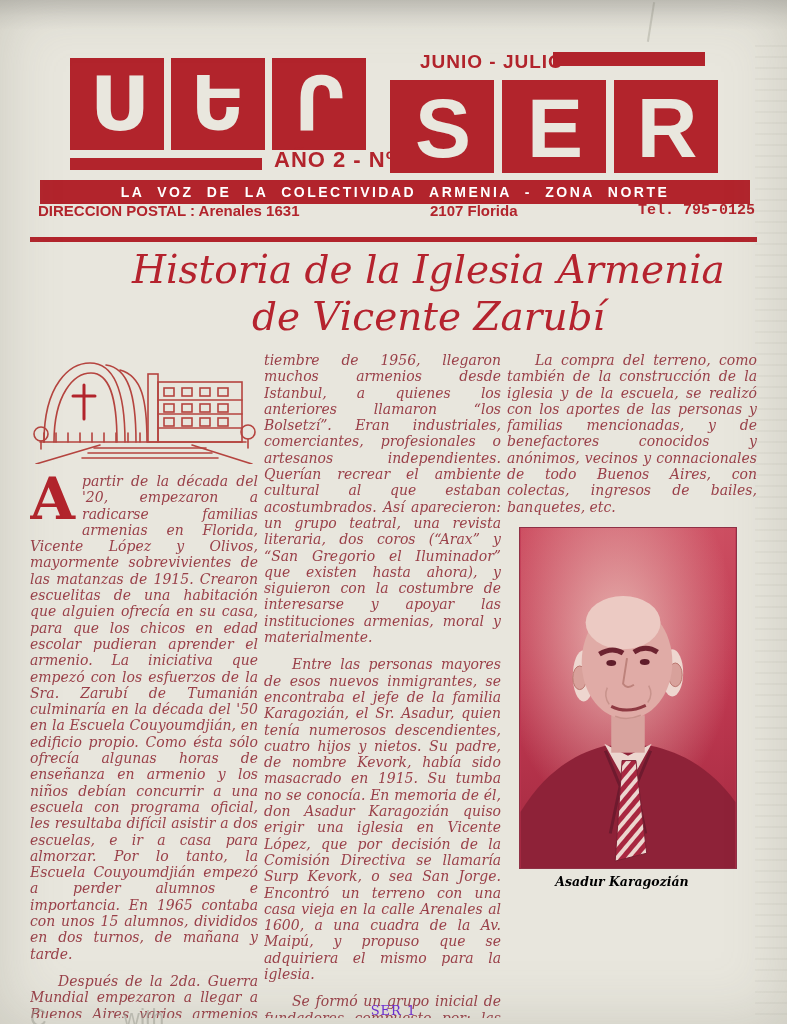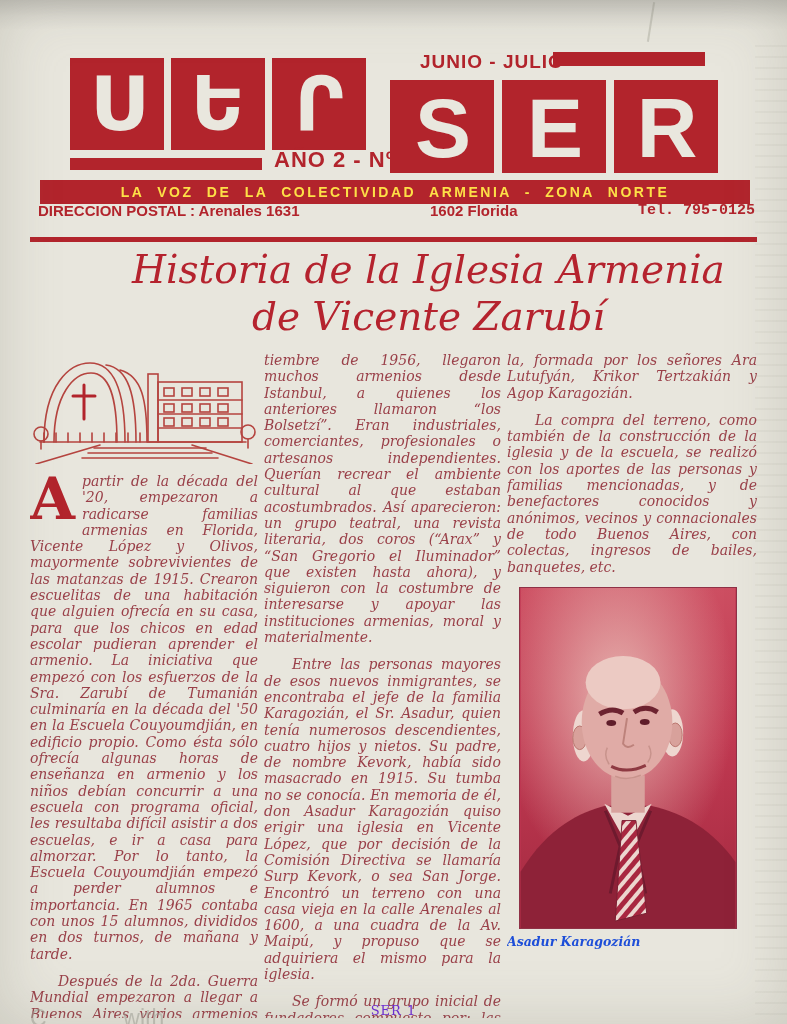--- a/index.html
+++ b/index.html
@@ -25,21 +25,21 @@
     color:#e9e7de;text-align:center;
     font:bold 84px/96px "Liberation Sans", sans-serif;letter-spacing:-2px;}
   .bar{position:absolute;background:#b2242c;}
   .bar-under-left{left:70px;top:158px;width:192px;height:12px;}
   .bar-top-right{left:553px;top:52px;width:152px;height:14px;}
   .issue-months{position:absolute;left:420px;top:51px;color:#b2242c;
     font:bold 19px/22px "Liberation Sans", sans-serif;letter-spacing:1px;}
   .issue-number{position:absolute;left:274px;top:148px;color:#b2242c;
     font:bold 22px/24px "Liberation Sans", sans-serif;letter-spacing:1px;}
   .band{position:absolute;left:40px;top:180px;width:710px;height:24px;background:#b2242c;
-    color:#fde047;text-align:center;font:bold 14px/24px "Liberation Sans", sans-serif;
+    color:#ffffff;text-align:center;font:bold 14px/24px "Liberation Sans", sans-serif;
     letter-spacing:2.5px;word-spacing:7px;}
   .postal-row{position:absolute;left:30px;top:199px;width:727px;height:24px;color:#b2242c;
     font:bold 15px/24px "Liberation Sans", sans-serif;}
   .postal-row .p-left{position:absolute;left:8px;}
   .postal-row .p-mid{position:absolute;left:400px;}
   .postal-row .p-right{position:absolute;right:2px;font-family:Liberation Mono, monospace;}
   .rule{position:absolute;left:30px;top:237px;width:727px;height:5px;background:#b2242c;}
 
   
   .headline{position:absolute;left:0;top:246px;width:787px;text-align:center;
@@ -53,21 +53,21 @@
     color:#9a4049;font:italic 14px/16.3px "DejaVu Serif", serif;}
   .col p.noindent{text-indent:0;}
   .dropcap{float:left;font:bold 58px/47px "DejaVu Serif", serif;font-style:normal;
     color:#b2242c;margin:3px 7px 0 0;}
   .church{display:block;width:228px;height:112px;margin:0 0 9px 0;}
 
   
   .photo-frame{width:216px;height:340px;margin:12px 0 5px 12px;
     border:1px solid #8f3146;background:#bf3350;box-sizing:content-box;}
   .photo-frame svg{display:block;width:216px;height:340px;}
-  .photo-caption{width:230px;text-align:left;color:#1d4ed8;
+  .photo-caption{width:230px;text-align:center;color:#000000;
     font:italic bold 12.5px/15px "DejaVu Serif", serif;margin-top:4px;}
 
   
   .footer-label{position:absolute;left:0;top:1004px;width:787px;text-align:center;
     color:#6d28d9;font:13px/14px "DejaVu Serif", serif;letter-spacing:1px;}
   .marginalia{position:absolute;left:30px;top:1005px;color:#a3a399;opacity:.55;
     font:23px/26px "Liberation Sans", sans-serif;white-space:pre;}
 </style>
 </head>
 <body>
@@ -100,21 +100,21 @@
     <span>E</span>
   </div>
   <div class="ser-block" style="left:614px">
     <span>R</span>
   </div>
 
   <div class="band">LA VOZ DE LA COLECTIVIDAD ARMENIA - ZONA NORTE</div>
 
   <div class="postal-row">
     <span class="p-left">DIRECCION POSTAL : Arenales 1631</span>
-    <span class="p-mid">1602 Florida</span>
+    <span class="p-mid">2107 Florida</span>
     <span class="p-right">Tel. 795-0125</span>
   </div>
   <div class="rule"></div>
 
   <div class="headline">
     <div>Historia de la Iglesia Armenia</div>
     <div>de Vicente Zarubí</div>
   </div>
 
   <div class="content">
@@ -165,21 +165,20 @@
       <p>Después de la 2da. Guerra Mundial empezaron a llegar a Buenos Aires varios armenios desde Europa, y después de las discriminaciones a los no-turcos étnicos durante los años '40 - trabajos forzados en el interior, extremadamente altos impuestos etc.- y los acontecimientos trágicos del 6 de sep-</p>
     </div>
 
     <div class="col">
       <p class="noindent">tiembre de 1956, llegaron muchos armenios desde Istanbul, a quienes los anteriores llamaron “los Bolsetzí”. Eran industriales, comerciantes, profesionales o artesanos independientes. Querían recrear el ambiente cultural al que estaban acostumbrados. Así aparecieron: un grupo teatral, una revista literaria, dos coros (“Arax” y “San Gregorio el Iluminador” que existen hasta ahora), y siguieron con la costumbre de interesarse y apoyar las instituciones armenias, moral y materialmente.</p>
       <p>Entre las personas mayores de esos nuevos inmigrantes, se encontraba el jefe de la familia Karagozián, el Sr. Asadur, quien tenía numerosos descendientes, cuatro hijos y nietos. Su padre, de nombre Kevork, había sido masacrado en 1915. Su tumba no se conocía. En memoria de él, don Asadur Karagozián quiso erigir una iglesia en Vicente López, que por decisión de la Comisión Directiva se llamaría Surp Kevork, o sea San Jorge. Encontró un terreno con una casa vieja en la calle Arenales al 1600, a una cuadra de la Av. Maipú, y propuso que se adquiriera el mismo para la iglesia.</p>
       <p>Se formó un grupo inicial de fundadores compuesto por: las familias Karagozián, Tertzakián, Lutufyán, Dermén A., Kasparián, Tabta, Chopurián, Mehaledjián, Tossounian, Balik, Chitchián. Estos señores designaron una sub-comisión para la construcción de la iglesia y de la escue-</p>
     </div>
 
     <div class="col">
-      <p class="noindent">la, formada por los señores Ara Lutufyán, Krikor Tertzakián y Agop Karagozián.</p>
       <p>La compra del terreno, como también de la construcción de la iglesia y de la escuela, se realizó con los aportes de las personas y familias mencionadas, y de benefactores conocidos y anónimos, vecinos y connacionales de todo Buenos Aires, con colectas, ingresos de bailes, banquetes, etc.</p>
 
       <div class="photo-frame">
         <svg viewBox="0 0 218 345">
           <defs>
             <linearGradient id="pbg" x1="0" y1="0" x2="0" y2="1">
               <stop offset="0" stop-color="#cd4f62"></stop>
               <stop offset="0.45" stop-color="#c13a52"></stop>
               <stop offset="1" stop-color="#a32940"></stop>
             </linearGradient>

